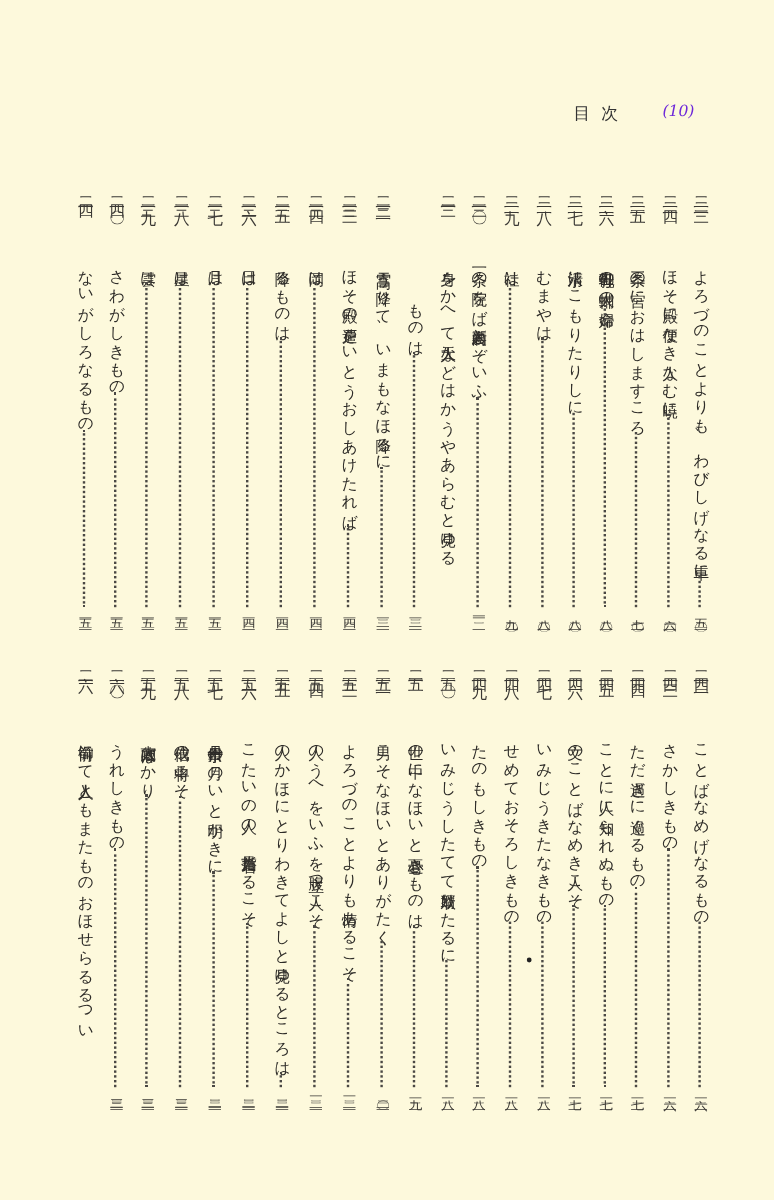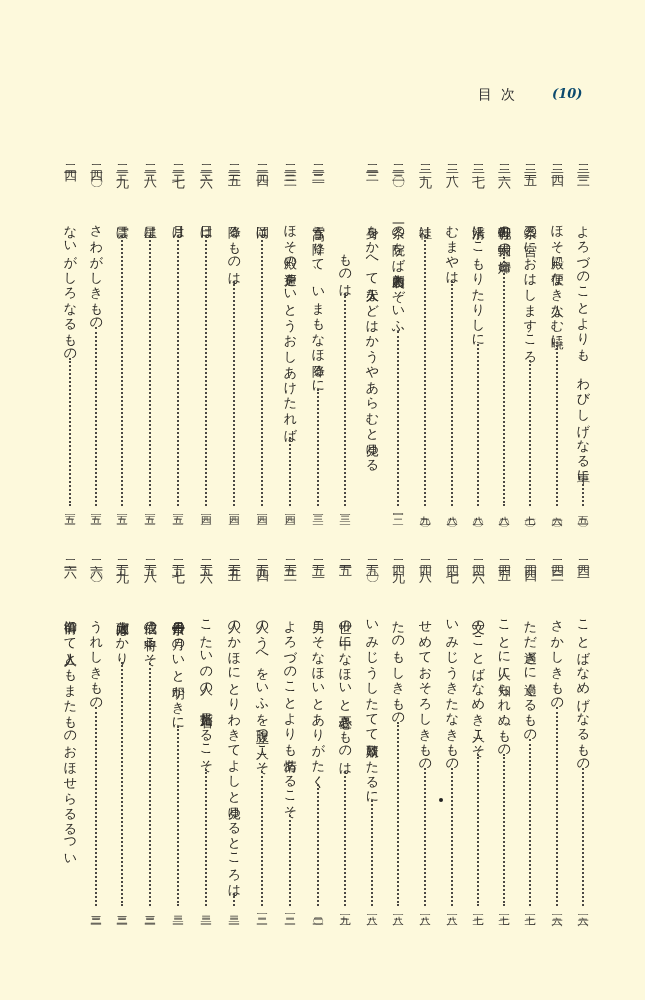--- a/index.html
+++ b/index.html
@@ -4,21 +4,21 @@
 <style>
   html, body { margin:0; padding:0; }
   body {
     width:645px; height:1000px; position:relative; overflow:hidden;
     background:#fdf9dc;
     color:#2e2c28;
     font-family:"DejaVu Serif", serif;
   }
   .header { position:absolute; top:86px; left:470px; width:130px; height:20px; }
   .header .h-title { position:absolute; left:8px; top:0; font-size:14px; letter-spacing:9px; color:#333; }
-  .header .h-page { position:absolute; left:82px; top:0; font-size:13px; font-style:italic; color:#0c4a6e;font-weight:bold; }
+  .header .h-page { position:absolute; left:82px; top:0; font-size:13px; font-style:italic; color:#6d28d9; }
 
   .col {
     position:absolute; width:20px;
     display:flex; flex-direction:column; align-items:center;
   }
   .num, .title, .page { writing-mode: vertical-rl; white-space:nowrap; }
   .num { font-size:13px; letter-spacing:5px; line-height:20px; height:56px; color:#3a3834; }
   .title { font-size:13px; letter-spacing:0.6px; line-height:20px; margin-top:5px; color:#2e2c28; }
   .leader { flex:1; width:0; border-left:2px dotted #4a4844; margin:3px 0 6px 0; min-height:4px; }
   .page { font-size:9px; letter-spacing:-1.5px; line-height:14px; color:#3a3834; transform:scaleX(1.25); }

